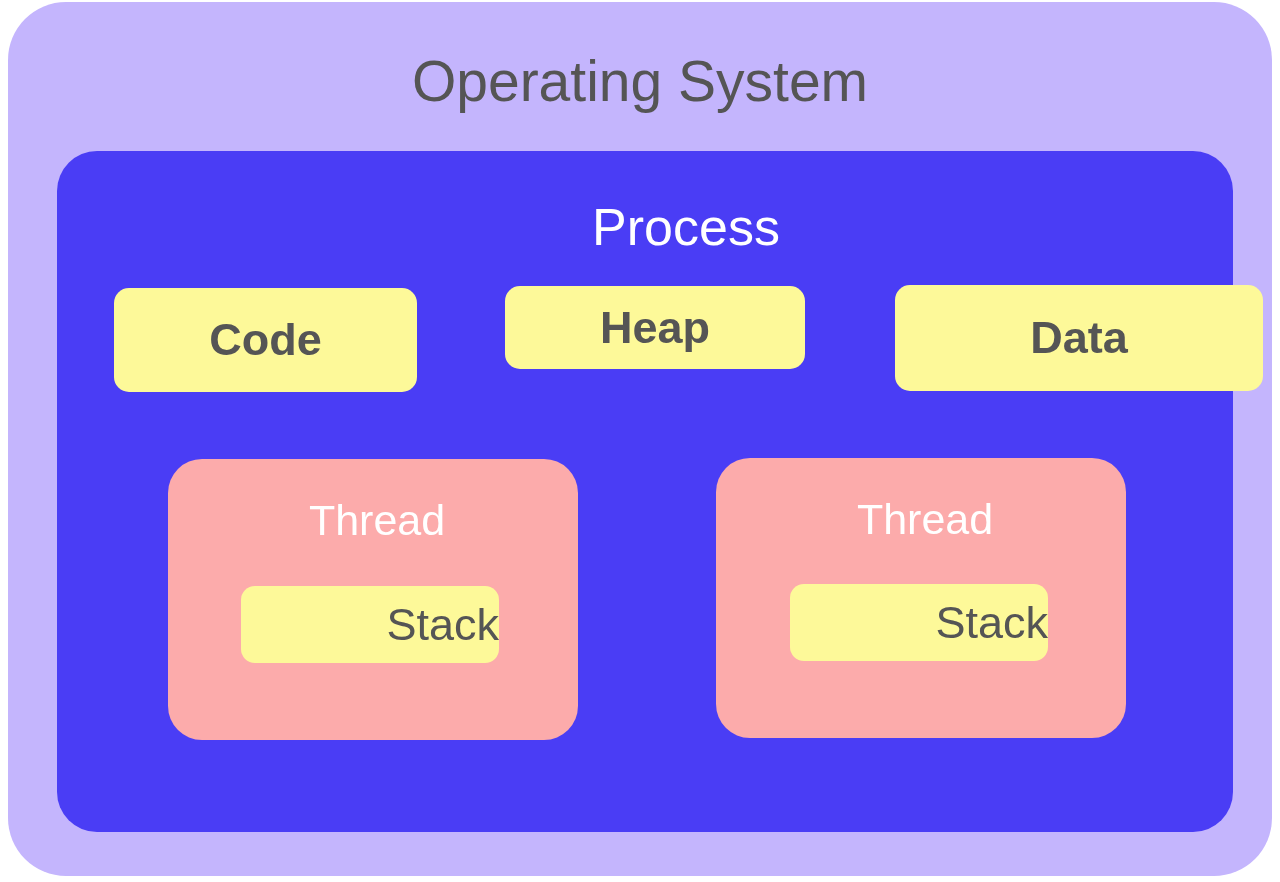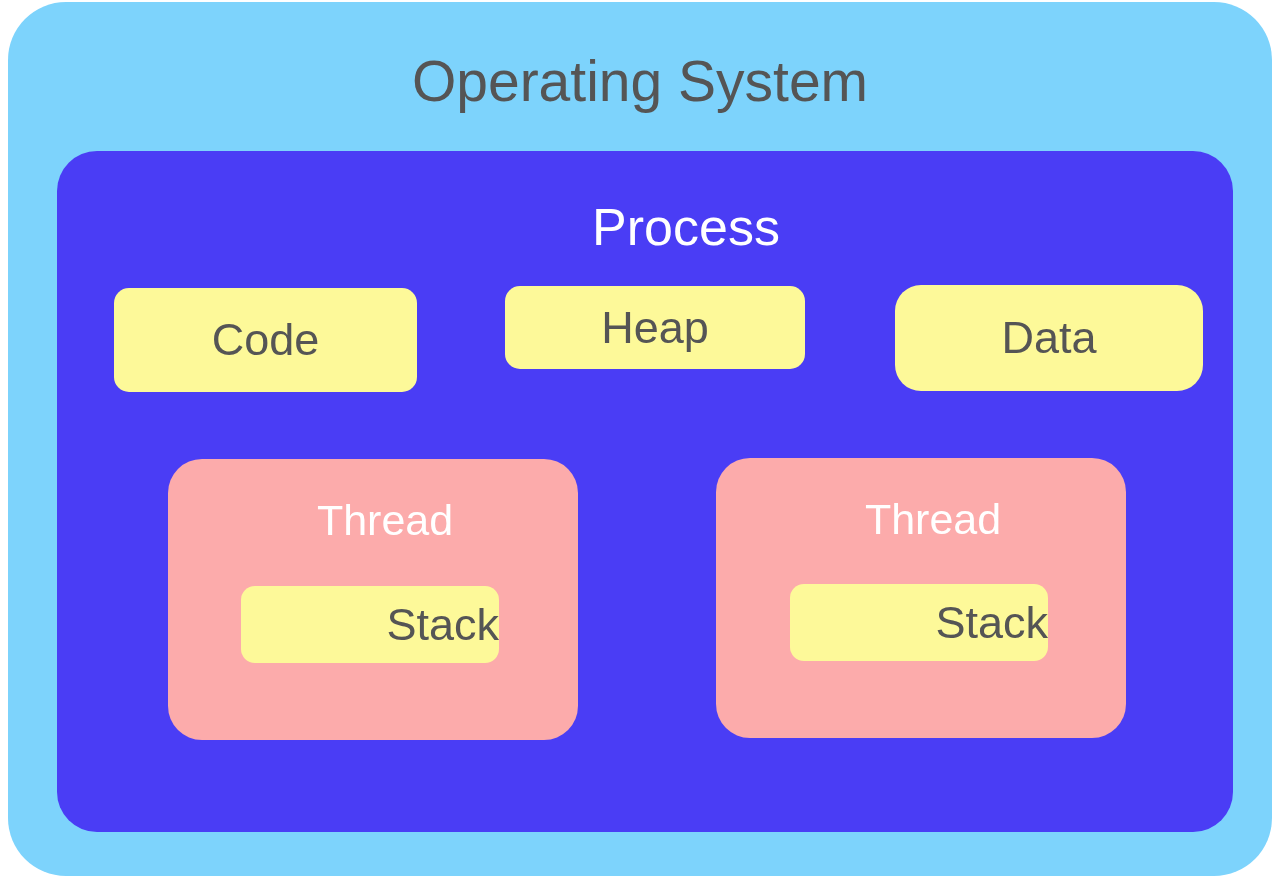--- a/index.html
+++ b/index.html
@@ -21,21 +21,21 @@
     background: #ffffff;
   }
 
   
   .os-container {
     position: absolute;
     left: 8px;
     top: 2px;
     width: 1264px;
     height: 874px;
-    background: #7dd3fc;
+    background: #c4b5fd;
     border-radius: 58px;
     box-sizing: border-box;
   }
 
   .os-title {
     position: absolute;
     left: 0;
     top: 44px;
     width: 100%;
     text-align: center;
@@ -71,36 +71,37 @@
     margin-left: 41px;
   }
 
   
   .segment-row {
     position: absolute;
     left: 0;
     top: 135px;
     width: 100%;
     height: 108px;
+    font-weight: bold;
   }
 
   .segment-box {
     position: absolute;
     top: 0;
     height: 104px;
     background: #fdf999;
     border-radius: 15px;
     display: flex;
     align-items: center;
     justify-content: center;
     box-sizing: border-box;
   }
   .segment-box.code { left: 57px;  width: 303px; top: 2px;  height: 104px; }
   .segment-box.heap { left: 448px; width: 300px; top: 0px;  height: 83px; }
-  .segment-box.data { left: 838px; width: 308px; top: -1px; height: 106px; border-radius: 26px; }
+  .segment-box.data { left: 838px; width: 368px; top: -1px; height: 106px; }
 
   .segment-label {
     font-size: 45px;
     line-height: 52px;
     color: #555555;
     white-space: nowrap;
   }
 
   
   .thread-box {
@@ -109,21 +110,21 @@
     height: 281px;
     background: #fcabab;
     border-radius: 34px;
     box-sizing: border-box;
   }
   .thread-box.thread-1 { left: 111px; width: 410px; }
   .thread-box.thread-2 { left: 659px; width: 410px; top: 307px; height: 280px; }
 
   .thread-label {
     position: absolute;
-    left: 12px;
+    left: 4px;
     top: 36px;
     width: 100%;
     text-align: center;
     font-size: 43px;
     line-height: 50px;
     color: #ffffff;
     white-space: nowrap;
   }
 
   

